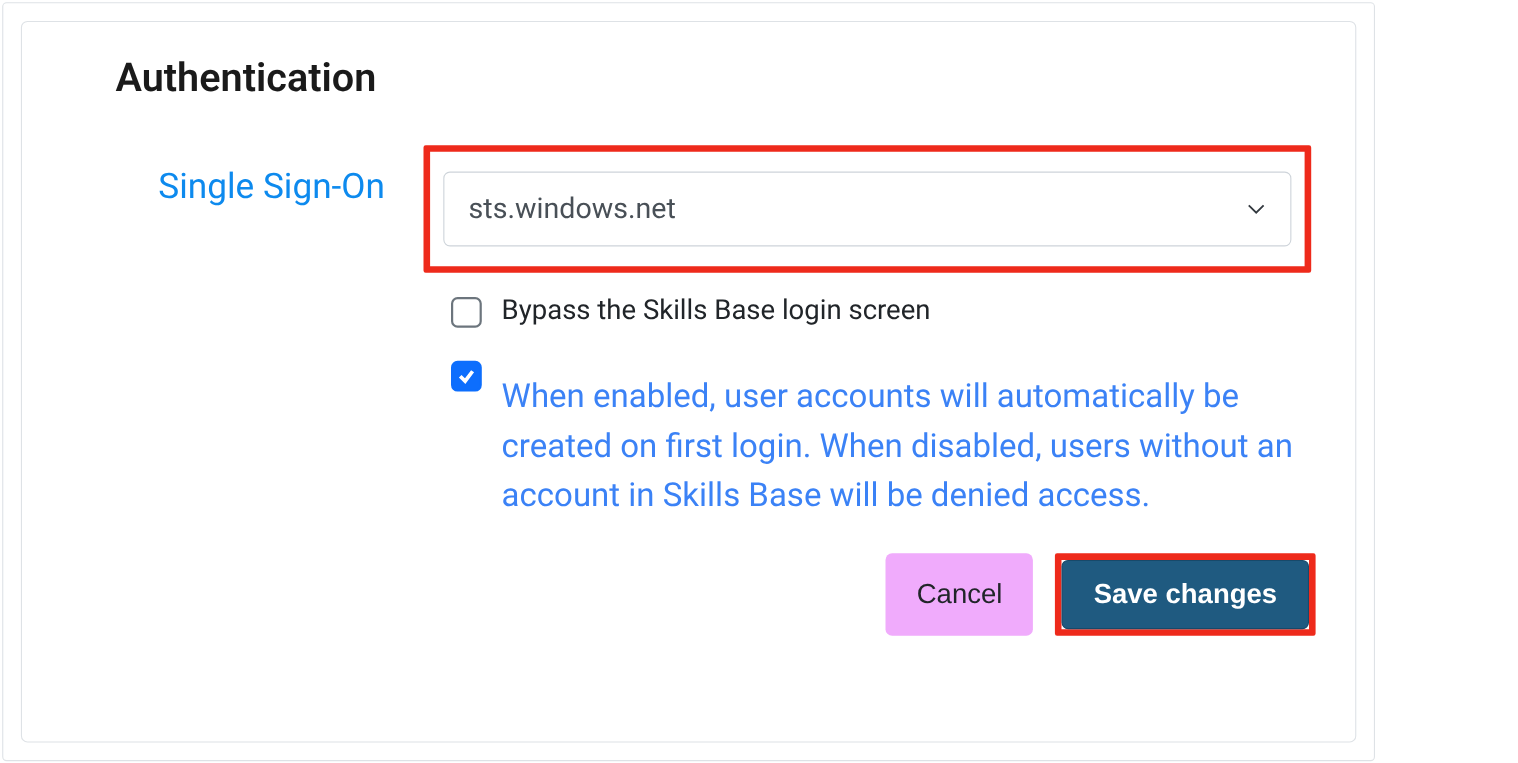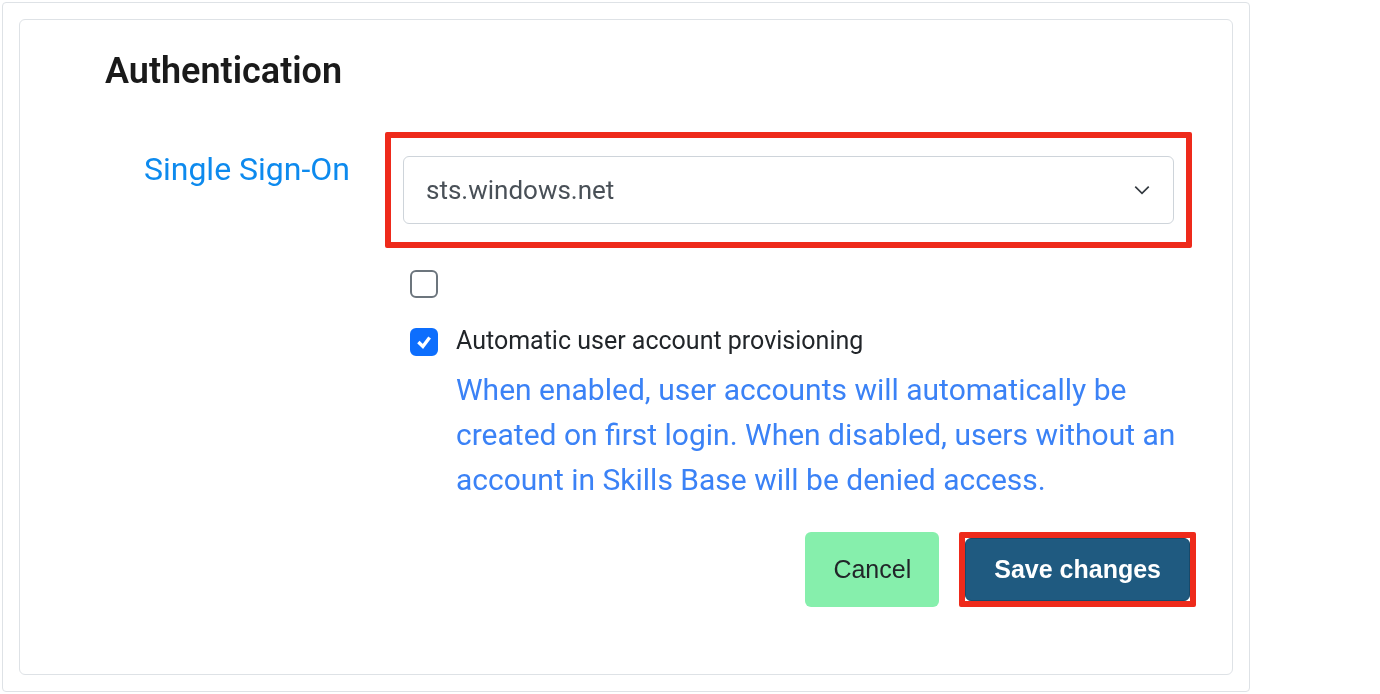--- a/index.html
+++ b/index.html
@@ -125,21 +125,21 @@
     padding-right: 6px;
   }
   .btn {
     font-size: 25px;
     padding: 16px 28px;
     border-radius: 6px;
     cursor: pointer;
     border: none;
   }
   .btn-cancel {
-    background: #86efac;
+    background: #f0abfc;
     color: #212529;
   }
   .btn-save-wrap {
     border: 6px solid #ee2a1b;
     border-radius: 2px;
     padding: 0;
   }
   .btn-save {
     background: #1f5a80;
     color: #ffffff;
@@ -168,30 +168,32 @@
             </svg>
           </div>
         </div>
       </div>
     </div>
 
     <div class="check-row">
       <div class="checkbox">
         
       </div>
+      <div>
+        <div class="check-label">Bypass the Skills Base login screen</div>
+      </div>
     </div>
 
     <div class="check-row">
       <div class="checkbox checked">
         <svg width="18" height="18" viewBox="0 0 16 16" fill="none" stroke="#fff" stroke-width="3">
           <polyline points="3,8 7,12 13,4"></polyline>
         </svg>
       </div>
       <div>
-        <div class="check-label">Automatic user account provisioning</div>
         <div class="help-text">When enabled, user accounts will automatically be created on first login. When disabled, users without an account in Skills Base will be denied access.</div>
       </div>
     </div>
 
     <div class="button-row">
       <button class="btn btn-cancel">Cancel</button>
       <div class="btn-save-wrap">
         <button class="btn btn-save">Save changes</button>
       </div>
     </div>

